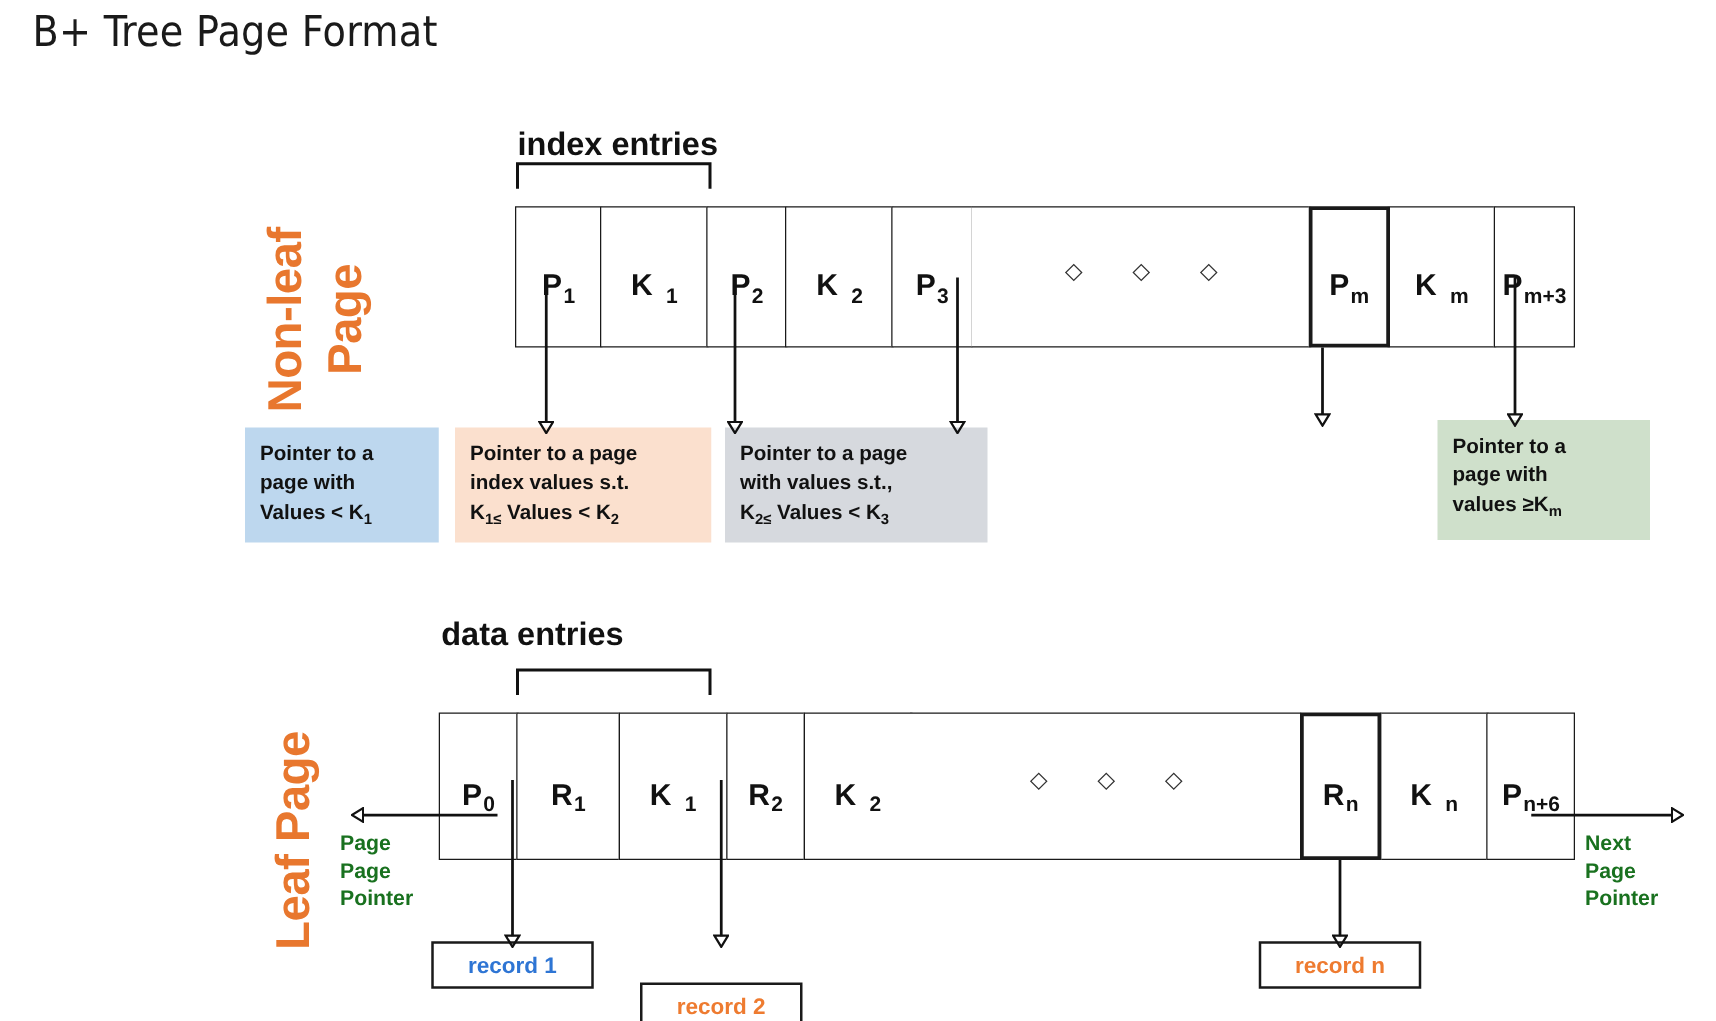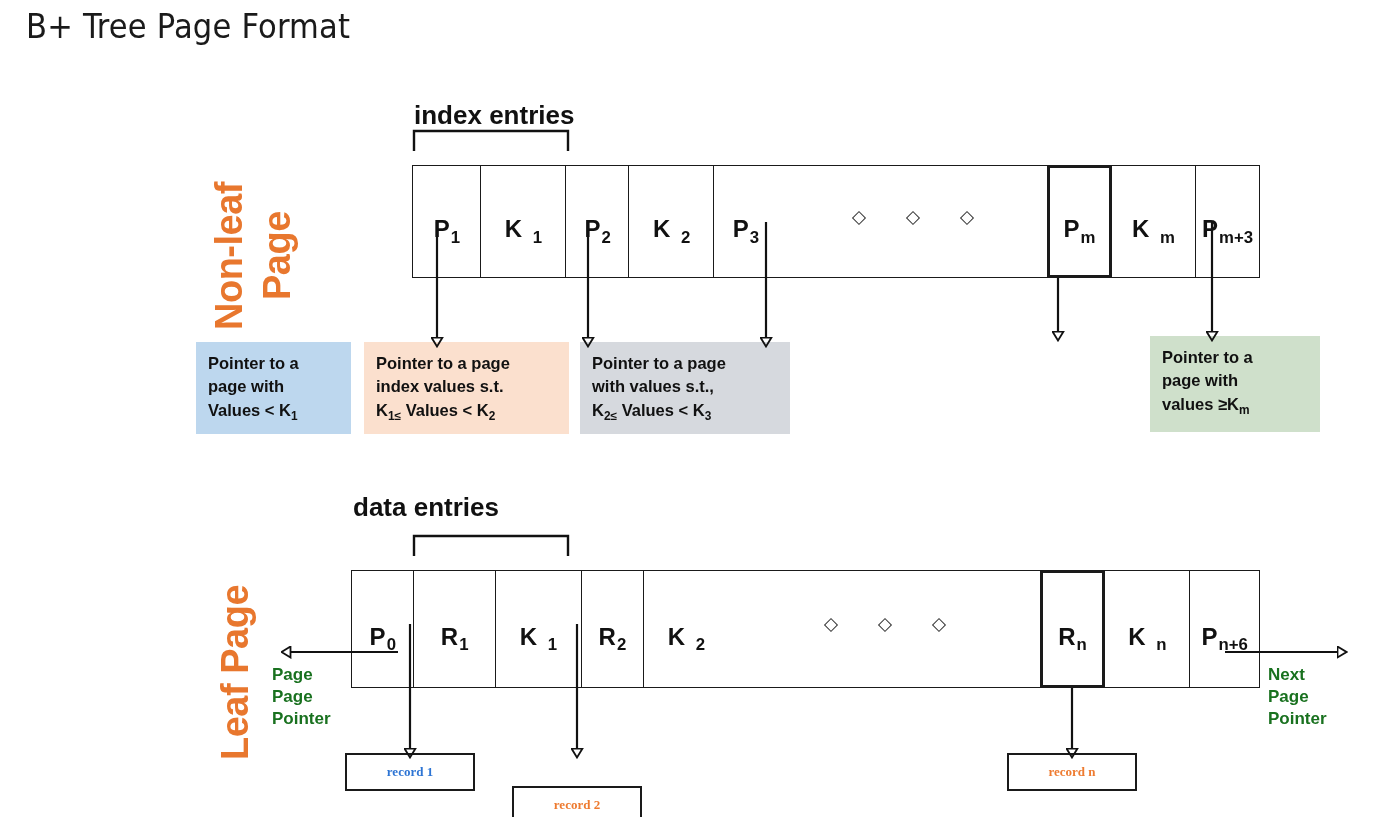--- a/index.html
+++ b/index.html
@@ -140,23 +140,23 @@
 
   
   .record-box {
     position: absolute;
     box-sizing: border-box;
     border: 2.2px solid #1a1a1a;
     background: #ffffff;
     display: flex;
     align-items: center;
     justify-content: center;
-    font-family: Liberation Serif, serif;
-    font-weight: bold;
-    font-size: 13px;
+    font-family: Liberation Sans, sans-serif;
+    font-weight: bold;
+    font-size: 18px;
     height: 38px;
   }
   #record-0 { left: 345px;  top: 753px; width: 130px; color: #2E75D4; }
   #record-1 { left: 512px;  top: 786px; width: 130px; color: #EE7B30; }
   #record-2 { left: 1007px; top: 753px; width: 130px; color: #EE7B30; }
 
   
   .ptr-caption {
     position: absolute;
     font-family: "Liberation Sans", sans-serif;

